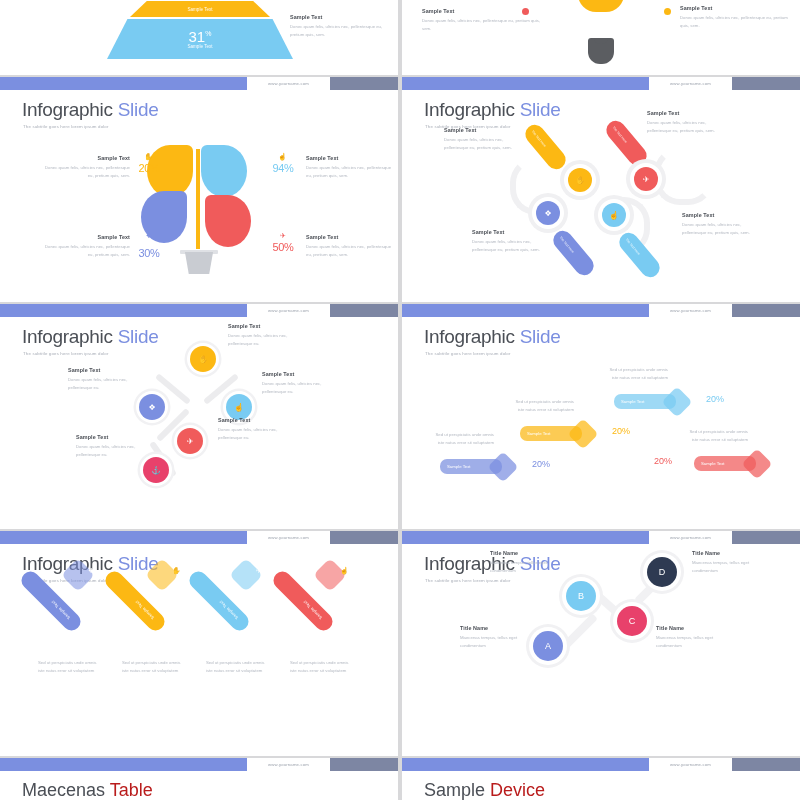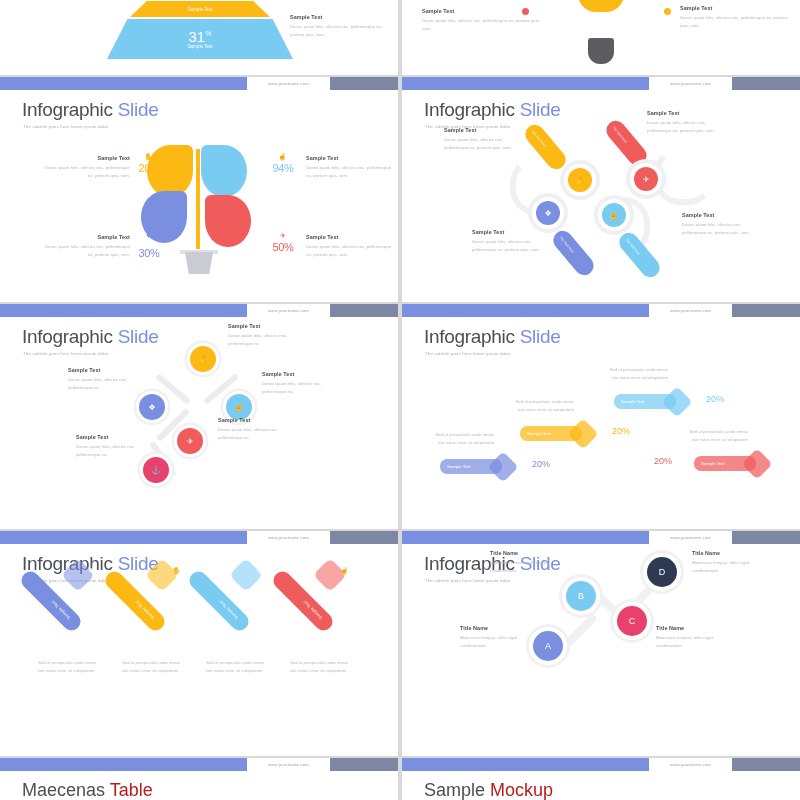--- a/index.html
+++ b/index.html
@@ -513,18 +513,18 @@
 
   <div class="slide">
     <div class="hdr">
       <div class="bar-blue"></div>
       <div class="bar-url">
           <span>www.yourname.com</span>
         </div>
       <div class="bar-gray"></div>
     </div>
     <div class="btitle">
-      <span>Sample</span> <span class="accent">Mockup</span>
+      <span>Sample</span> <span class="accent">Device</span>
     </div>
 
   </div>
 
 </div>
 
 </body></html>

